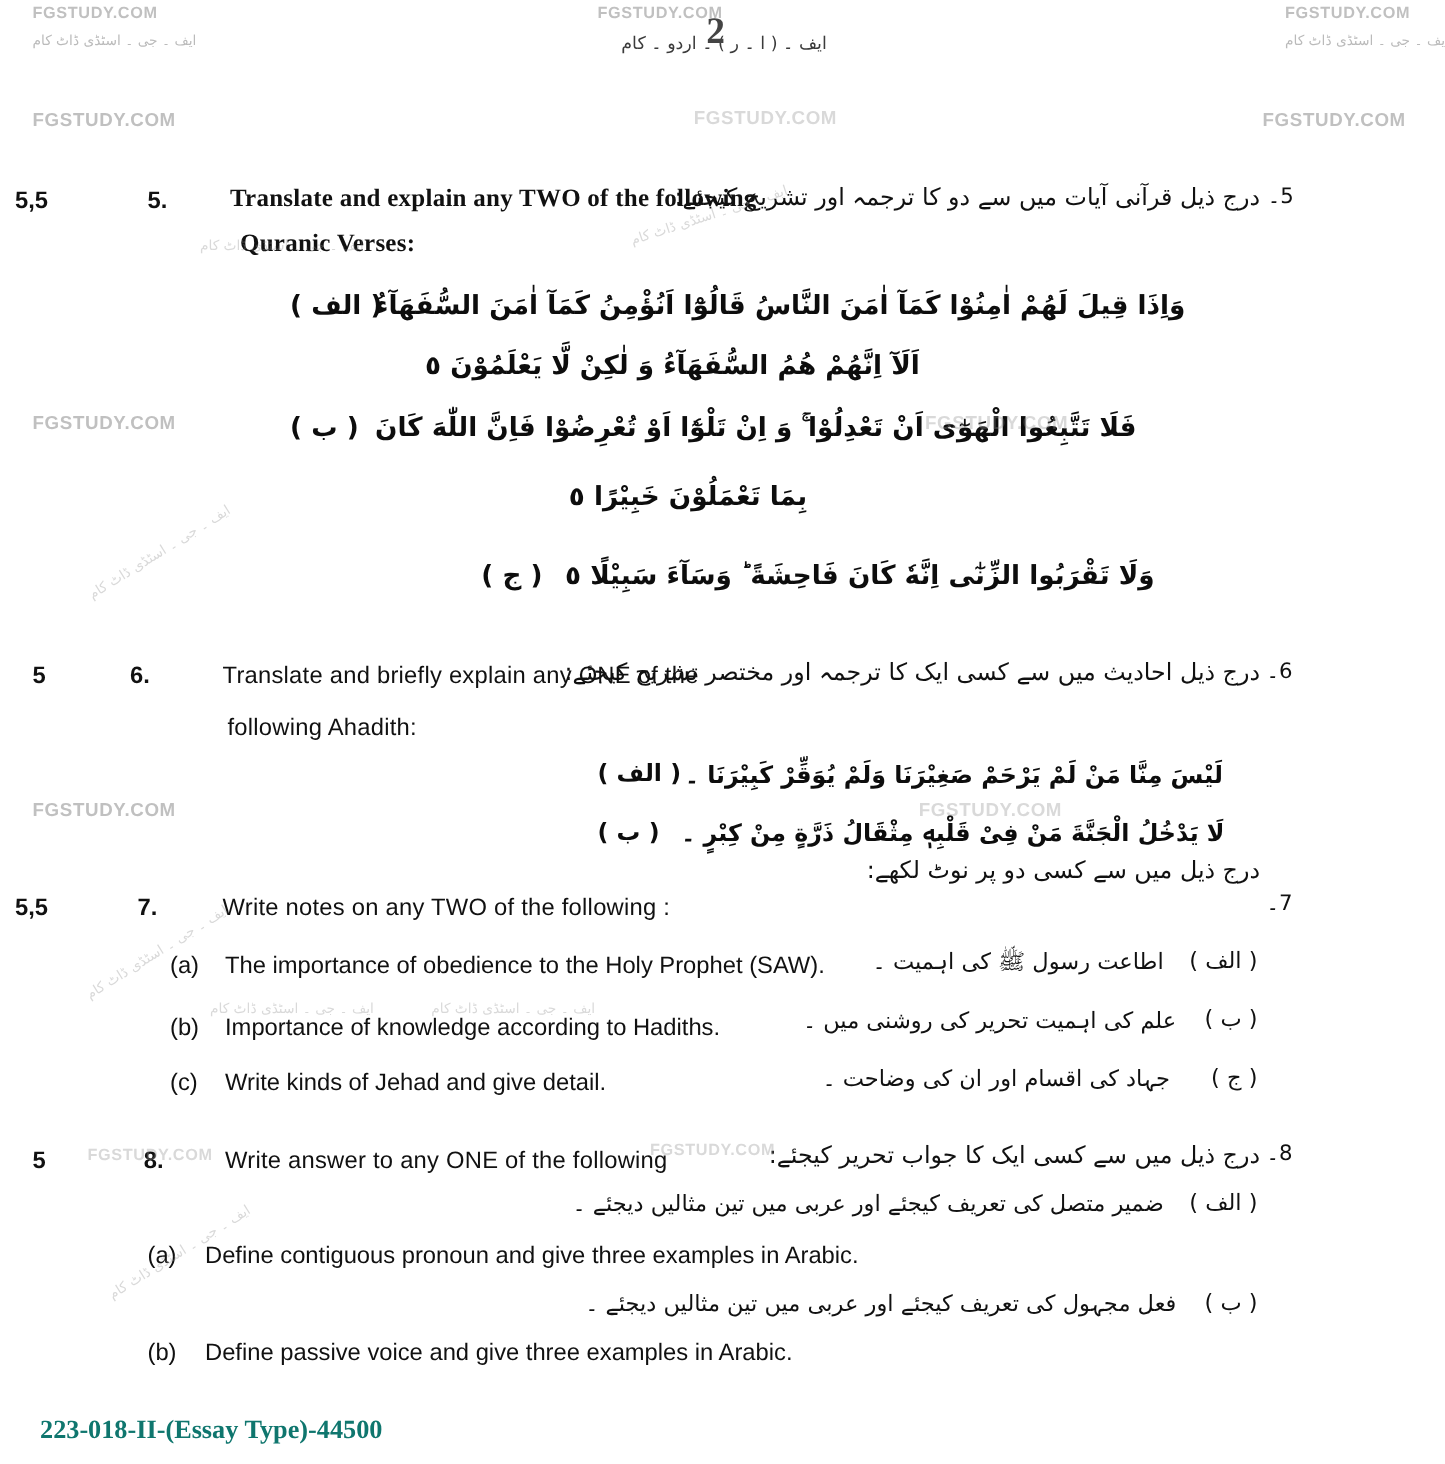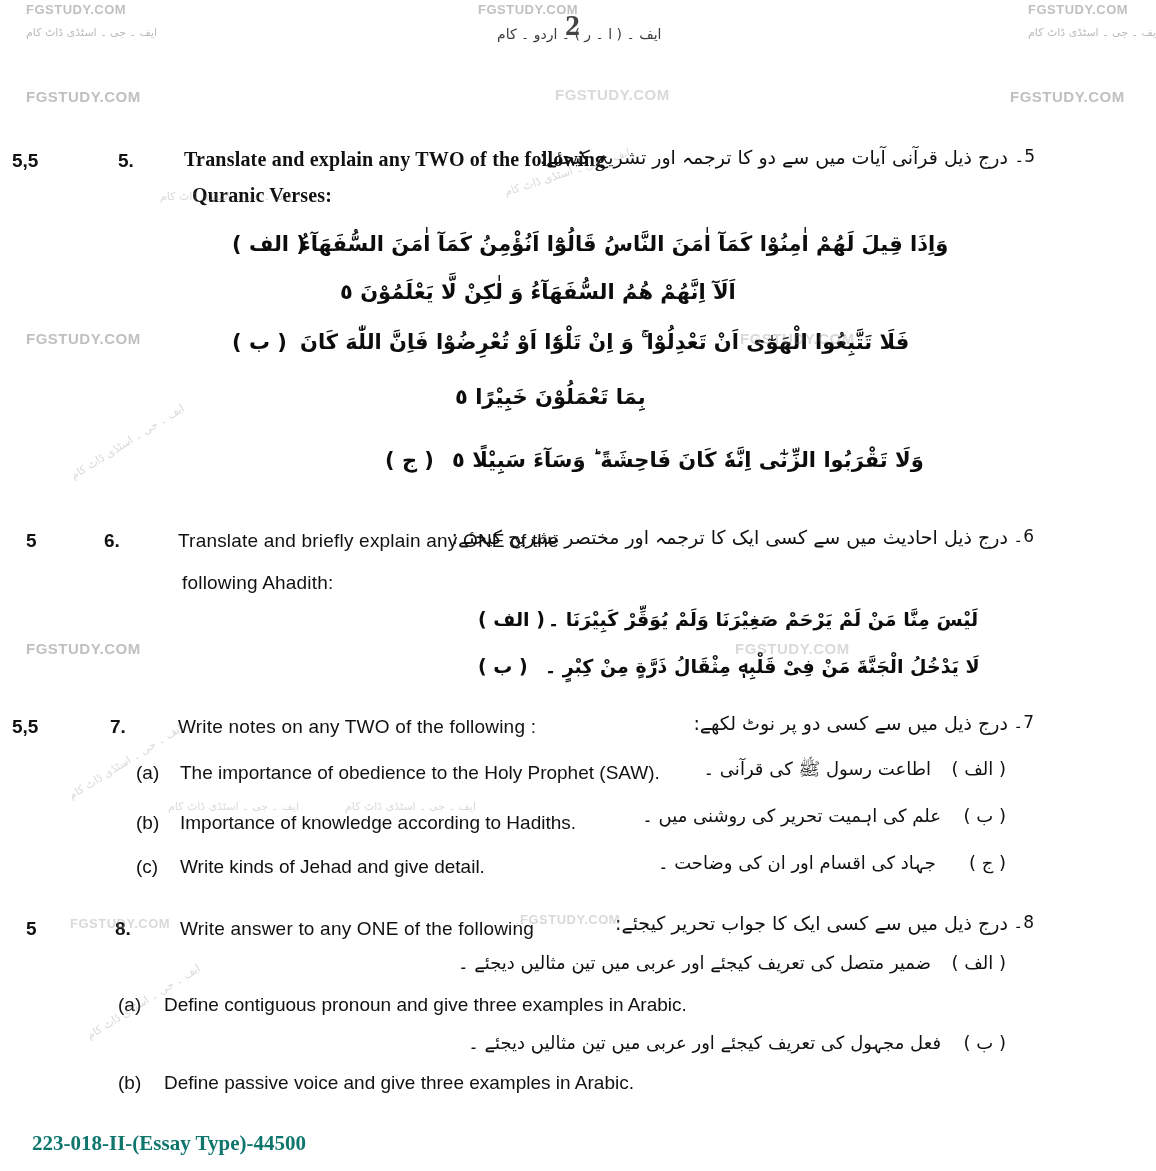--- a/index.html
+++ b/index.html
@@ -208,27 +208,27 @@
 
   <span class="arabic sm" style="left:478px; top:655px;">( ب )</span>
   <span class="arabic sm" style="left:545px; top:655px;">لَا يَدْخُلُ الْجَنَّةَ مَنْ فِىْ قَلْبِهٖ مِثْقَالُ ذَرَّةٍ مِنْ كِبْرٍ ۔</span>
 
   <span class="wm wm-md" style="left:26px; top:640px;">FGSTUDY.COM</span>
   <span class="wm wm-md wm-faint" style="left:735px; top:640px;">FGSTUDY.COM</span>
 
   <span class="marks" style="left:12px; top:716px;">5,5</span>
   <span class="qnum" style="left:110px; top:716px;">7.</span>
   <span class="qtext-en" style="left:146px; top:716px;">Write notes on any TWO of the following :</span>
-  <span class="qtext-ur" style="right:28px; top:712px;">درج ذیل میں سے کسی دو پر نوٹ لکھے:</span>
+  <span class="qtext-ur" style="right:28px; top:684px;">درج ذیل میں سے کسی دو پر نوٹ لکھے:</span>
   <span class="qtext-ur" style="right:2px; top:712px; font-size:17px;">7۔</span>
 
   <span class="sub-en" style="left:136px; top:762px;">(a)</span>
   <span class="sub-en" style="left:180px; top:762px;">The importance of obedience to the Holy Prophet (SAW).</span>
   <span class="sub-ur" style="right:30px; top:758px;">( الف )</span>
-  <span class="sub-ur" style="right:105px; top:758px;">اطاعت رسول ﷺ کی قرآنی ۔</span>
+  <span class="sub-ur" style="right:105px; top:758px;">اطاعت رسول ﷺ کی اہمیت ۔</span>
 
   <span class="sub-en" style="left:136px; top:812px;">(b)</span>
   <span class="sub-en" style="left:180px; top:812px;">Importance of knowledge according to Hadiths.</span>
   <span class="sub-ur" style="right:30px; top:805px;">( ب )</span>
   <span class="sub-ur" style="right:95px; top:805px;">علم کی اہمیت تحریر کی روشنی میں ۔</span>
 
   <span class="sub-en" style="left:136px; top:856px;">(c)</span>
   <span class="sub-en" style="left:180px; top:856px;">Write kinds of Jehad and give detail.</span>
   <span class="sub-ur" style="right:30px; top:852px;">( ج )</span>
   <span class="sub-ur" style="right:100px; top:852px;">جہاد کی اقسام اور ان کی وضاحت ۔</span>

